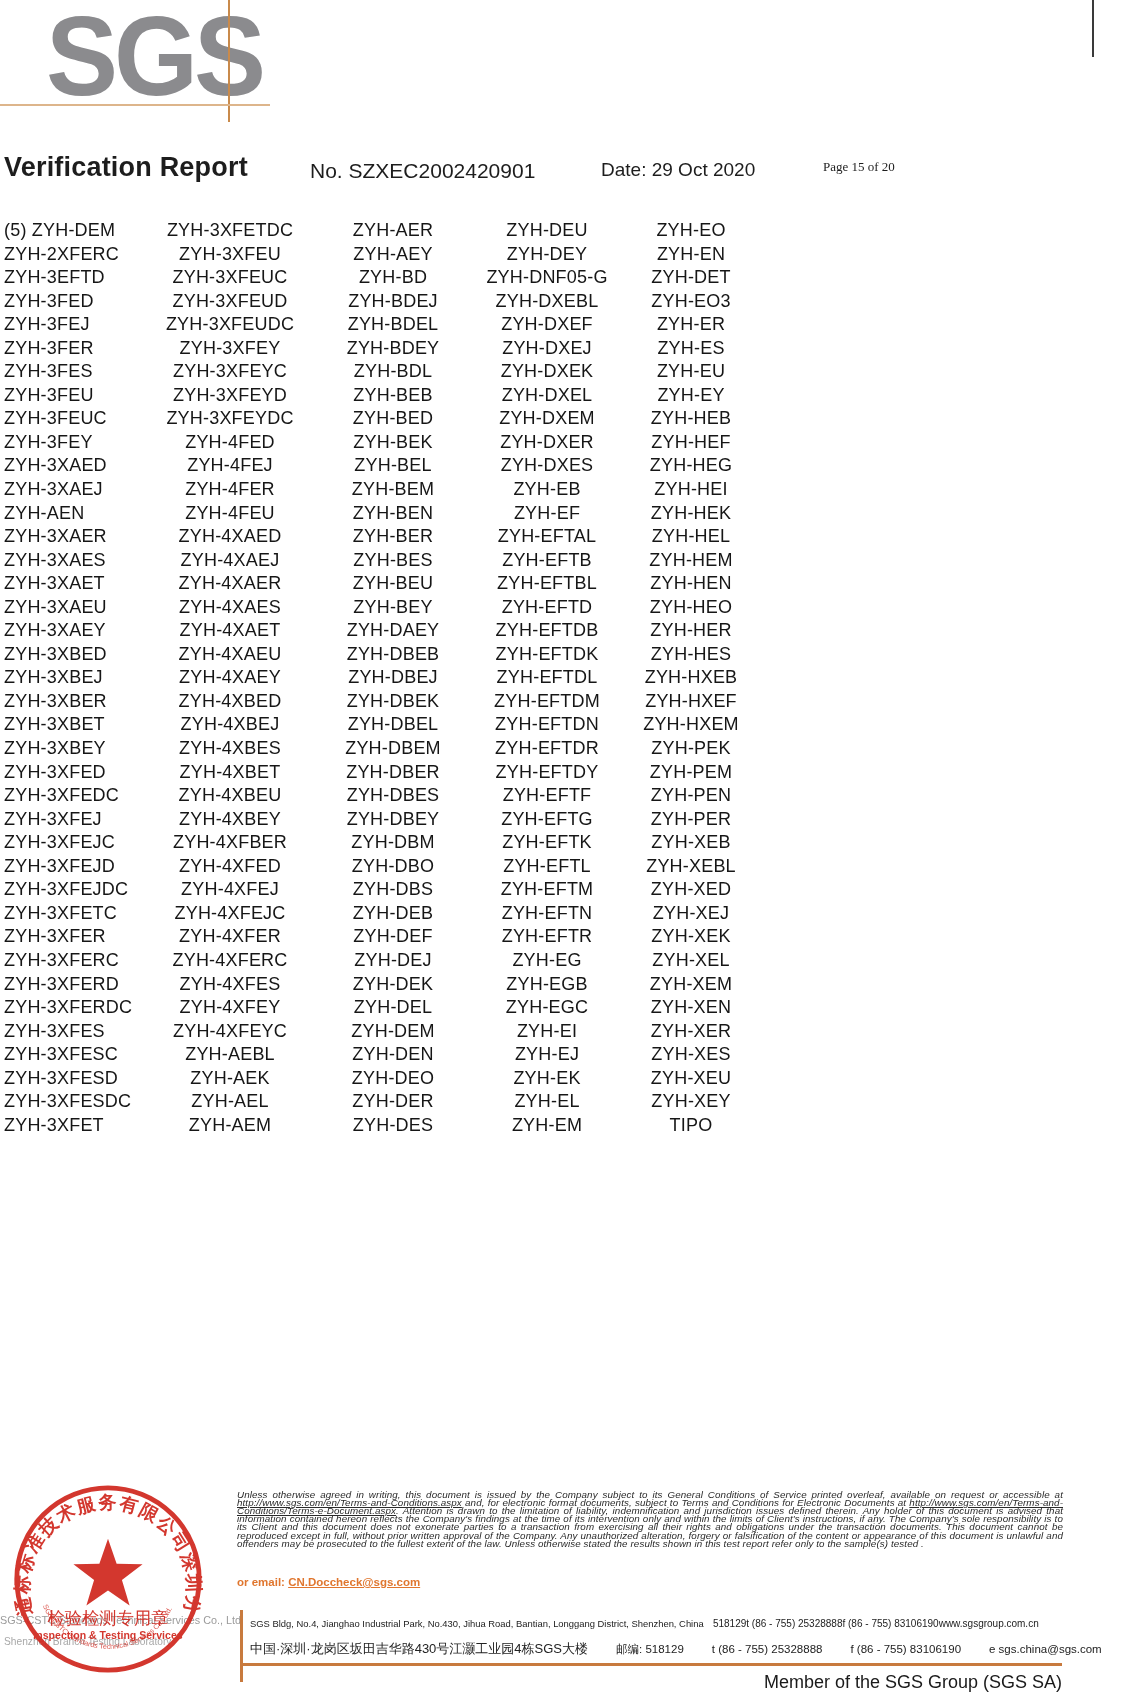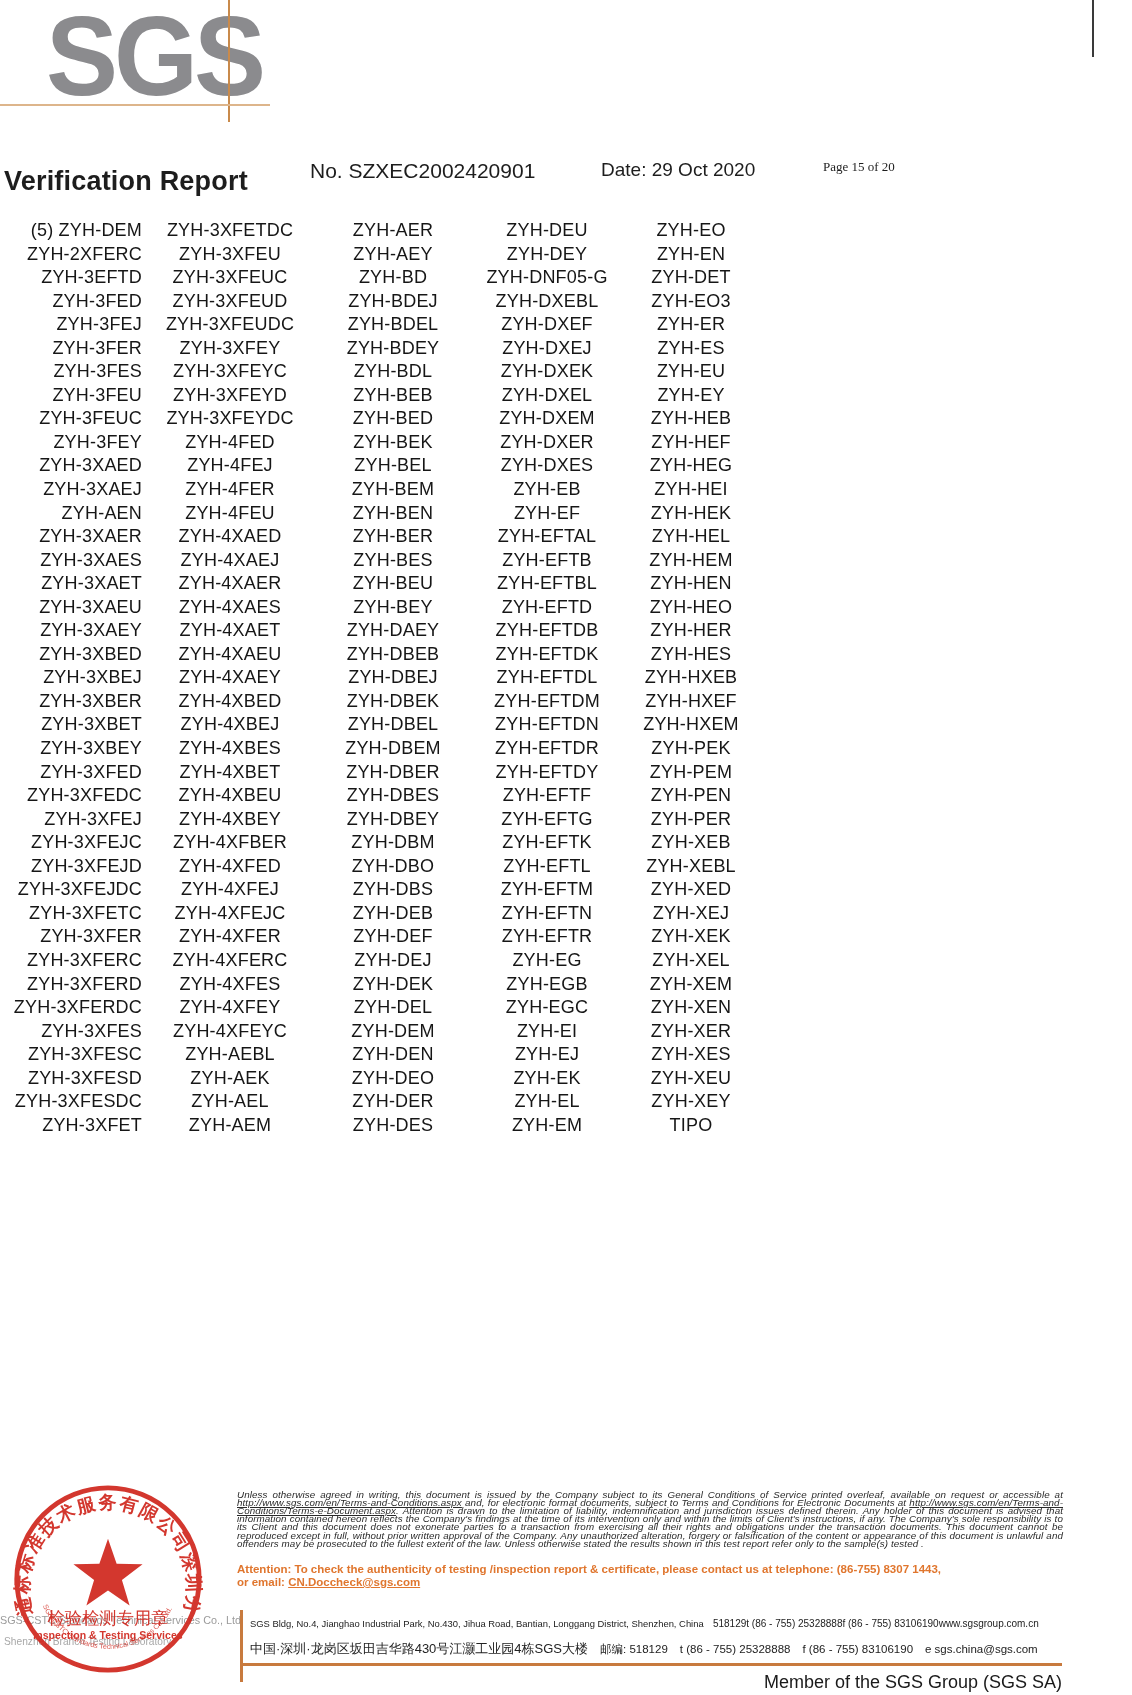--- a/index.html
+++ b/index.html
@@ -11,32 +11,32 @@
   
   .logo{
     position:absolute;left:46px;top:2px;width:180px;height:112px;
     font-weight:bold;font-size:108px;line-height:104px;color:#8b8b8e;
     letter-spacing:-4px;transform:scaleY(1.04);transform-origin:top left;
   }
   .reg-vline{position:absolute;left:228px;top:0;width:2px;height:122px;background:#c98a4b;}
   .reg-hline{position:absolute;left:0;top:104px;width:270px;height:2px;background:#ddb58b;}
   .tr-mark{position:absolute;left:1092px;top:0;width:2px;height:57px;background:#3a3a3a;}
   .titlebar{position:absolute;left:0;top:152px;width:1132px;height:40px;}
-  .doc-title{position:absolute;left:4px;top:0;font-size:27px;font-weight:bold;letter-spacing:0.2px;margin-top:14px;}
+  .doc-title{position:absolute;left:4px;top:0;font-size:27px;font-weight:bold;letter-spacing:0.2px;}
   .doc-no{position:absolute;left:310px;top:7px;font-size:21px;}
   .doc-date{position:absolute;left:601px;top:7px;font-size:19px;}
   .doc-page{position:absolute;left:823px;top:7px;font-size:13px;font-family:Liberation Serif, serif;}
   
   .model-grid{
     position:absolute;left:4px;top:220px;width:752px;
     display:grid;grid-template-columns:138px 176px 150px 158px 130px;
     grid-auto-rows:23.55px;font-size:18px;letter-spacing:0.2px;color:#161616;
   }
   .model-grid .cell{text-align:center;white-space:nowrap;}
-  .model-grid .c0{text-align:right;}
+  .model-grid .c0{text-align:left;}
   
   .legal{
     position:absolute;left:237px;top:1481px;width:826px;
     font-size:9.8px;line-height:8.15px;text-align:justify;color:#2a2a2a;
     letter-spacing:0.1px;
     font-style:italic;
   }
   .legal a,.attention a{color:inherit;text-decoration:underline;cursor:pointer;}
   .attention{
     position:absolute;left:237px;top:1563px;width:826px;
@@ -47,21 +47,21 @@
   .addr-vrule{position:absolute;left:240px;top:1610px;width:3px;height:72px;background:#c87a3e;}
   .addr-hrule{position:absolute;left:240px;top:1663px;width:822px;height:3px;background:#c87a3e;}
   .addr-row-en{
     position:absolute;left:250px;top:1618px;width:812px;font-size:10px;color:#222;
     display:flex;align-items:baseline;white-space:nowrap;
   }
   .addr-row-en .addr-text{font-size:9.6px;transform:scaleX(0.98);transform-origin:left;}
   .addr-row-en .big{font-size:10px;}
   .addr-row-cn{
     position:absolute;left:250px;top:1640px;width:812px;font-size:13px;color:#222;
-    display:flex;align-items:baseline;gap:12px;white-space:nowrap;
+    display:flex;align-items:baseline;gap:28px;white-space:nowrap;
   }
   .addr-row-cn .big{font-size:11.5px;font-family:"Liberation Sans",sans-serif;}
   .member{position:absolute;left:0;top:1672px;width:1062px;text-align:right;font-size:18px;color:#1a1a1a;}
   
   .stamp{position:absolute;left:12px;top:1483px;width:192px;height:192px;opacity:0.93;}
 </style>
 </head>
 <body>
 
 <div class="page">
@@ -272,21 +272,21 @@
       <div class="cell c0">ZYH-3XFET</div>
       <div class="cell c1">ZYH-AEM</div>
       <div class="cell c2">ZYH-DES</div>
       <div class="cell c3">ZYH-EM</div>
       <div class="cell c4">TIPO</div>
     </div>
 
   <p class="legal"><span>Unless otherwise agreed in writing, this document is issued by the Company subject to its General Conditions of Service printed overleaf, available on request or accessible at </span><a>http://www.sgs.com/en/Terms-and-Conditions.aspx</a><span> and, for electronic format documents, subject to Terms and Conditions for Electronic Documents at </span><a>http://www.sgs.com/en/Terms-and-Conditions/Terms-e-Document.aspx</a><span>. Attention is drawn to the limitation of liability, indemnification and jurisdiction issues defined therein. Any holder of this document is advised that information contained hereon reflects the Company's findings at the time of its intervention only and within the limits of Client's instructions, if any. The Company's sole responsibility is to its Client and this document does not exonerate parties to a transaction from exercising all their rights and obligations under the transaction documents. This document cannot be reproduced except in full, without prior written approval of the Company. Any unauthorized alteration, forgery or falsification of the content or appearance of this document is unlawful and offenders may be prosecuted to the fullest extent of the law. Unless otherwise stated the results shown in this test report refer only to the sample(s) tested .</span></p>
 
   <div class="attention">
-    <span>Attention: To check the authenticity of testing /inspection report &amp; certificate, please contact us at telephone: (86-755) 8307 1443,</span><br>
+    <br>
     <span>or email: </span><a>CN.Doccheck@sgs.com</a>
   </div>
 
   <div class="company-en">SGS-CSTC Standards Technical Services Co., Ltd.</div>
   <div class="company-branch">Shenzhen Branch Testing Laboratory</div>
 
   <div class="addr-vrule"></div>
   <div class="addr-row-en">
     <span class="addr-text">SGS Bldg, No.4, Jianghao Industrial Park, No.430, Jihua Road, Bantian, Longgang District, Shenzhen, China</span>
     <span class="big">518129</span>

